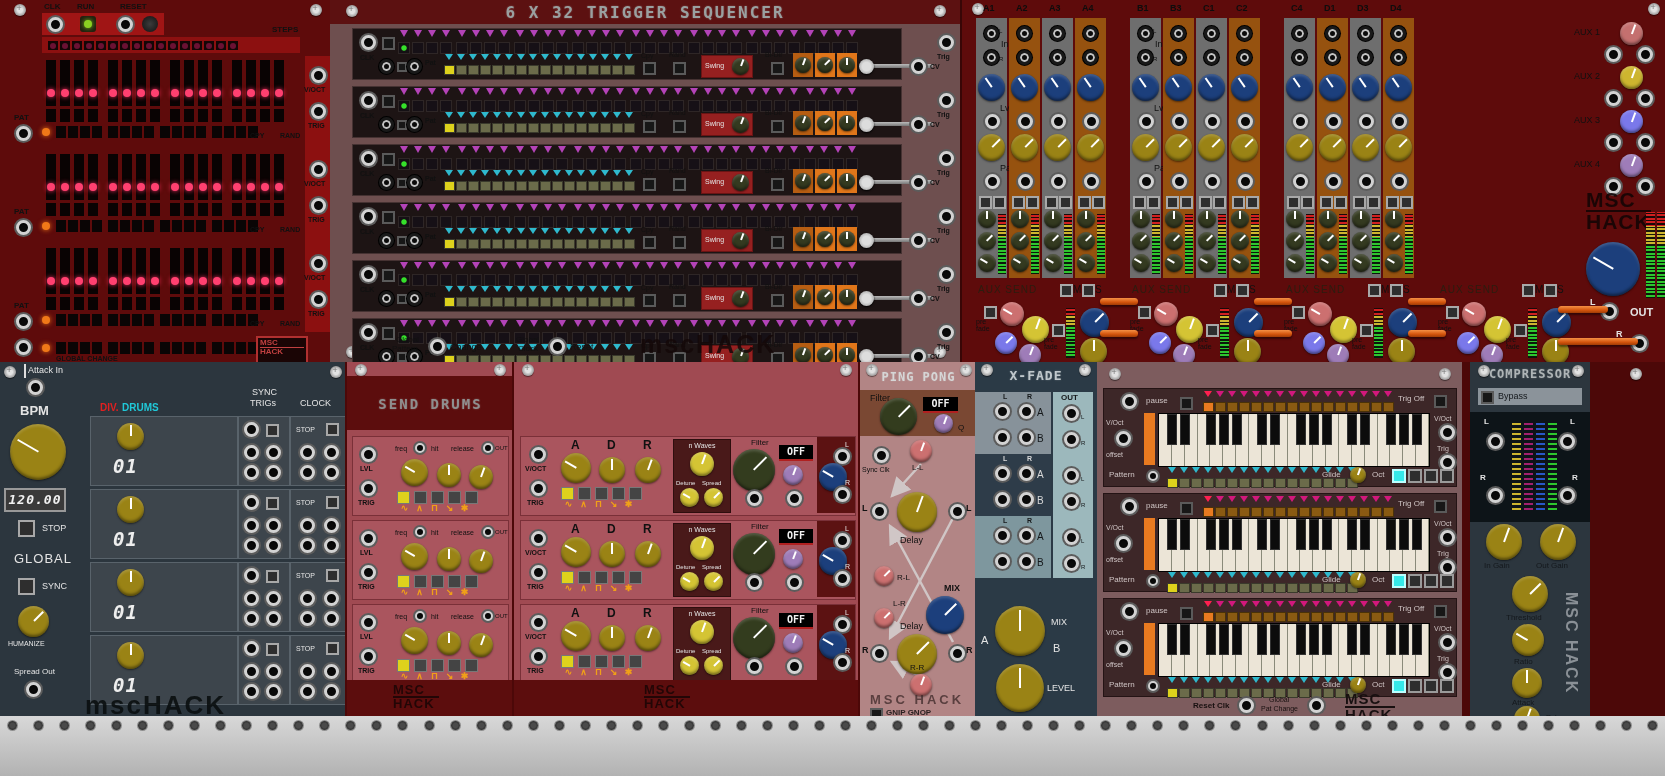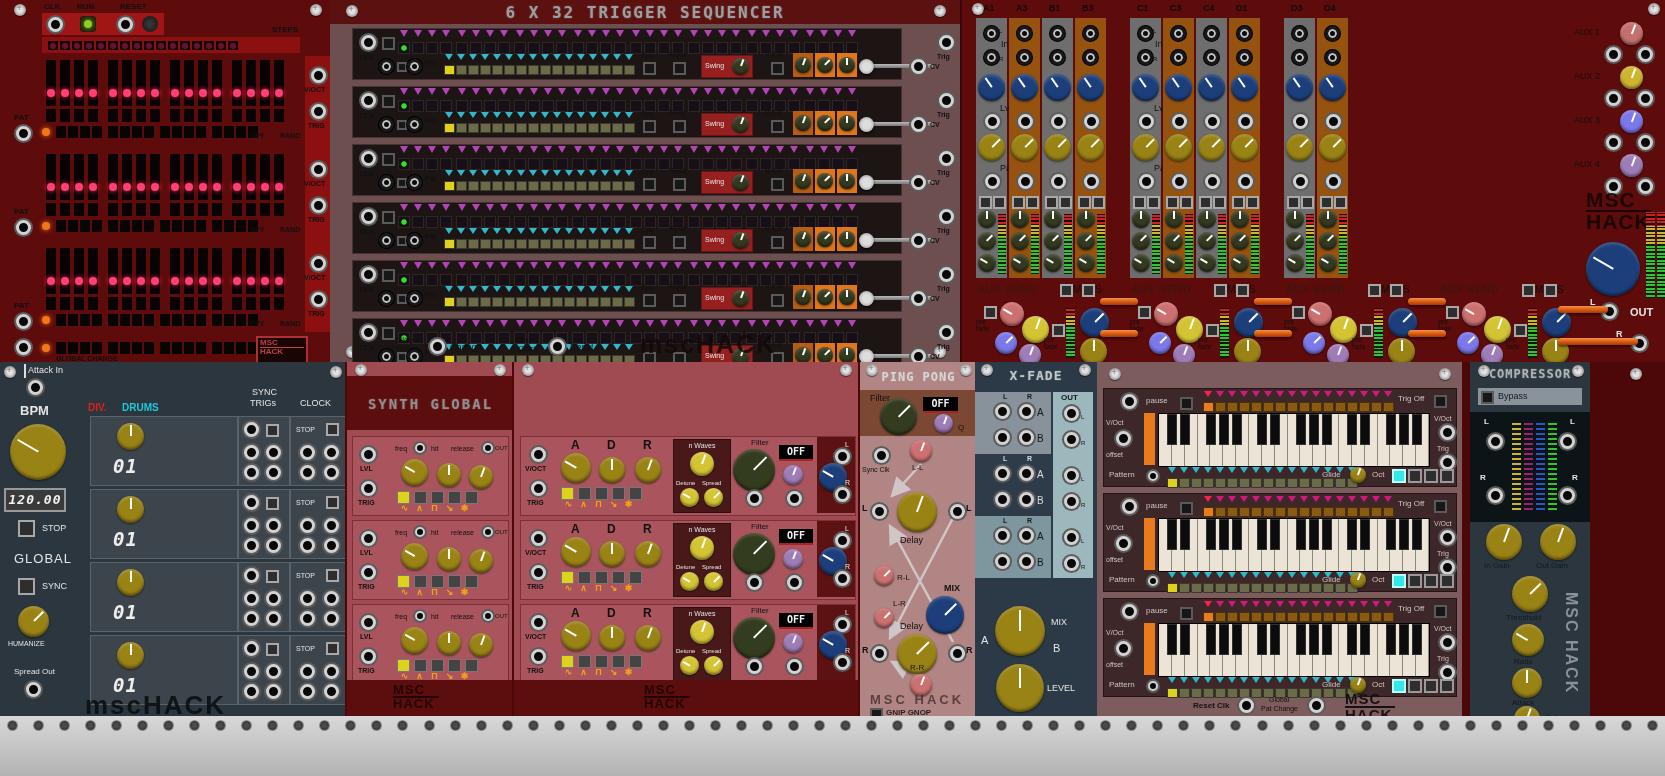--- a/index.html
+++ b/index.html
@@ -1942,21 +1942,57 @@
         <span class="lbl gl f9" style="left:24px;top:146px">Pan</span>
         <div class="port" style="left:9px;top:156px"></div>
         <div class="sqb" style="left:3px;top:178px"></div>
         <div class="sqb" style="left:17px;top:178px"></div>
         <div class="knob kd k0" style="left:2px;top:192px;width:18px;height:18px"></div>
         <div class="knob kd k45" style="left:2px;top:214px;width:18px;height:18px"></div>
         <div class="knob kd km60" style="left:2px;top:236px;width:18px;height:18px"></div>
         <div class="vu" style="left:22px;top:196px;width:8px;height:60px"></div>
       </div>
         <div class="chst">
+        <span class="chl">A2</span>
+        <div class="port dark" style="left:8px;top:8px"></div>
+        <div class="port dark" style="left:8px;top:32px"></div>
+
+        <div class="knob kb" style="left:2px;top:56px;width:27px;height:27px"></div>
+
+        <div class="port" style="left:9px;top:96px"></div>
+        <div class="knob ko k45" style="left:2px;top:116px;width:27px;height:27px"></div>
+
+        <div class="port" style="left:9px;top:156px"></div>
+        <div class="sqb" style="left:3px;top:178px"></div>
+        <div class="sqb" style="left:17px;top:178px"></div>
+        <div class="knob kd k0" style="left:2px;top:192px;width:18px;height:18px"></div>
+        <div class="knob kd k45" style="left:2px;top:214px;width:18px;height:18px"></div>
+        <div class="knob kd km60" style="left:2px;top:236px;width:18px;height:18px"></div>
+        <div class="vu" style="left:22px;top:196px;width:8px;height:60px"></div>
+      </div>
+        <div class="chst">
         <span class="chl">A3</span>
+        <div class="port dark" style="left:8px;top:8px"></div>
+        <div class="port dark" style="left:8px;top:32px"></div>
+
+        <div class="knob kb" style="left:2px;top:56px;width:27px;height:27px"></div>
+
+        <div class="port" style="left:9px;top:96px"></div>
+        <div class="knob ko k45" style="left:2px;top:116px;width:27px;height:27px"></div>
+
+        <div class="port" style="left:9px;top:156px"></div>
+        <div class="sqb" style="left:3px;top:178px"></div>
+        <div class="sqb" style="left:17px;top:178px"></div>
+        <div class="knob kd k0" style="left:2px;top:192px;width:18px;height:18px"></div>
+        <div class="knob kd k45" style="left:2px;top:214px;width:18px;height:18px"></div>
+        <div class="knob kd km60" style="left:2px;top:236px;width:18px;height:18px"></div>
+        <div class="vu" style="left:22px;top:196px;width:8px;height:60px"></div>
+      </div>
+        <div class="chst">
+        <span class="chl">A4</span>
         <div class="port dark" style="left:8px;top:8px"></div>
         <div class="port dark" style="left:8px;top:32px"></div>
 
         <div class="knob kb" style="left:2px;top:56px;width:27px;height:27px"></div>
 
         <div class="port" style="left:9px;top:96px"></div>
         <div class="knob ko k45" style="left:2px;top:116px;width:27px;height:27px"></div>
 
         <div class="port" style="left:9px;top:156px"></div>
         <div class="sqb" style="left:3px;top:178px"></div>
@@ -2018,21 +2054,21 @@
         <span class="lbl gl f9" style="left:24px;top:146px">Pan</span>
         <div class="port" style="left:9px;top:156px"></div>
         <div class="sqb" style="left:3px;top:178px"></div>
         <div class="sqb" style="left:17px;top:178px"></div>
         <div class="knob kd k0" style="left:2px;top:192px;width:18px;height:18px"></div>
         <div class="knob kd k45" style="left:2px;top:214px;width:18px;height:18px"></div>
         <div class="knob kd km60" style="left:2px;top:236px;width:18px;height:18px"></div>
         <div class="vu" style="left:22px;top:196px;width:8px;height:60px"></div>
       </div>
         <div class="chst">
-        <span class="chl">C3</span>
+        <span class="chl">C2</span>
         <div class="port dark" style="left:8px;top:8px"></div>
         <div class="port dark" style="left:8px;top:32px"></div>
 
         <div class="knob kb" style="left:2px;top:56px;width:27px;height:27px"></div>
 
         <div class="port" style="left:9px;top:96px"></div>
         <div class="knob ko k45" style="left:2px;top:116px;width:27px;height:27px"></div>
 
         <div class="port" style="left:9px;top:156px"></div>
         <div class="sqb" style="left:3px;top:178px"></div>
@@ -2279,21 +2315,21 @@
     <div class="abs seg7" style="left:4px;top:126px;width:58px;height:20px;background:#6e6e6e;border:2px solid #999;color:#f2f2f2;background:#3a3a3a;font-size:13px;line-height:20px;text-align:center">120.00</div>
     <div class="sqb" style="left:18px;top:158px;width:13px;height:13px"></div>
     <span class="lbl w f9" style="left:42px;top:162px">STOP</span>
     <span class="lbl w f13" style="left:14px;top:190px;letter-spacing:1px">GLOBAL</span>
     <div class="sqb" style="left:18px;top:216px;width:13px;height:13px"></div>
     <span class="lbl w f9" style="left:42px;top:220px">SYNC</span>
     <div class="knob ko k45" style="left:18px;top:244px;width:31px;height:31px"></div>
     <span class="lbl w f7" style="left:8px;top:278px">HUMANIZE</span>
     <span class="lbl w f8" style="left:14px;top:306px">Spread Out</span>
     <div class="port" style="left:26px;top:320px"></div>
-    <span class="lbl b f10" style="left:88px;top:40px;color:#e02020">DIV.</span>
+    <span class="lbl b f10" style="left:100px;top:40px;color:#e02020">DIV.</span>
     <span class="lbl b f10" style="left:122px;top:40px;color:#20c8d8">DRUMS</span>
     <span class="lbl w f9" style="left:252px;top:26px">SYNC</span>
     <span class="lbl w f9" style="left:250px;top:37px">TRIGs</span>
     <span class="lbl w f9" style="left:300px;top:37px">CLOCK</span>
 
     <div class="abs" style="left:90px;top:54px">
       <div class="ckr">
         <div class="ckbox" style="left:0;top:0;width:146px;height:68px">
           <div class="knob ko k0" style="left:26px;top:6px;width:27px;height:27px"></div>
           <div class="seg7 abs" style="left:22px;top:38px;font-size:19px;color:#eee">01</div>
@@ -2382,21 +2418,21 @@
         </div>
       </div>
       </div>
     <div class="logoscript" style="left:85px;top:328px;font-size:26px;font-style:normal;color:rgba(10,14,16,.9);letter-spacing:2px">mscHACK</div>
   </div>
 
   <div class="mod" style="left:345px;top:362px;width:167px;height:354px;background:#a04a52;border-left:2px solid #4c0808;">
     <div class="screw" style="left:8px;top:2px"></div>
     <div class="screw" style="left:147px;top:2px"></div>
     <div class="hdr" style="top:14px;height:54px">
-      <div class="lcdtitle ctr" style="left:0;right:0;top:20px;font-size:14px;color:#8f8f8f">SYNTH GLOBAL</div>
+      <div class="lcdtitle ctr" style="left:0;right:0;top:20px;font-size:14px;color:#8f8f8f">SEND DRUMS</div>
     </div>
     <div class="abs" style="left:5px;top:74px">
       <div class="ds">
         <div class="port" style="left:8px;top:10px"></div>
         <span class="lbl b f7" style="left:7px;top:28px">LVL</span>
         <span class="lbl f7" style="left:42px;top:8px">freq</span>
         <div class="port sm" style="left:62px;top:6px"></div>
         <span class="lbl f7" style="left:78px;top:8px">hit</span>
         <span class="lbl f7" style="left:98px;top:8px">release</span>
         <div class="port sm" style="left:130px;top:6px"></div>

